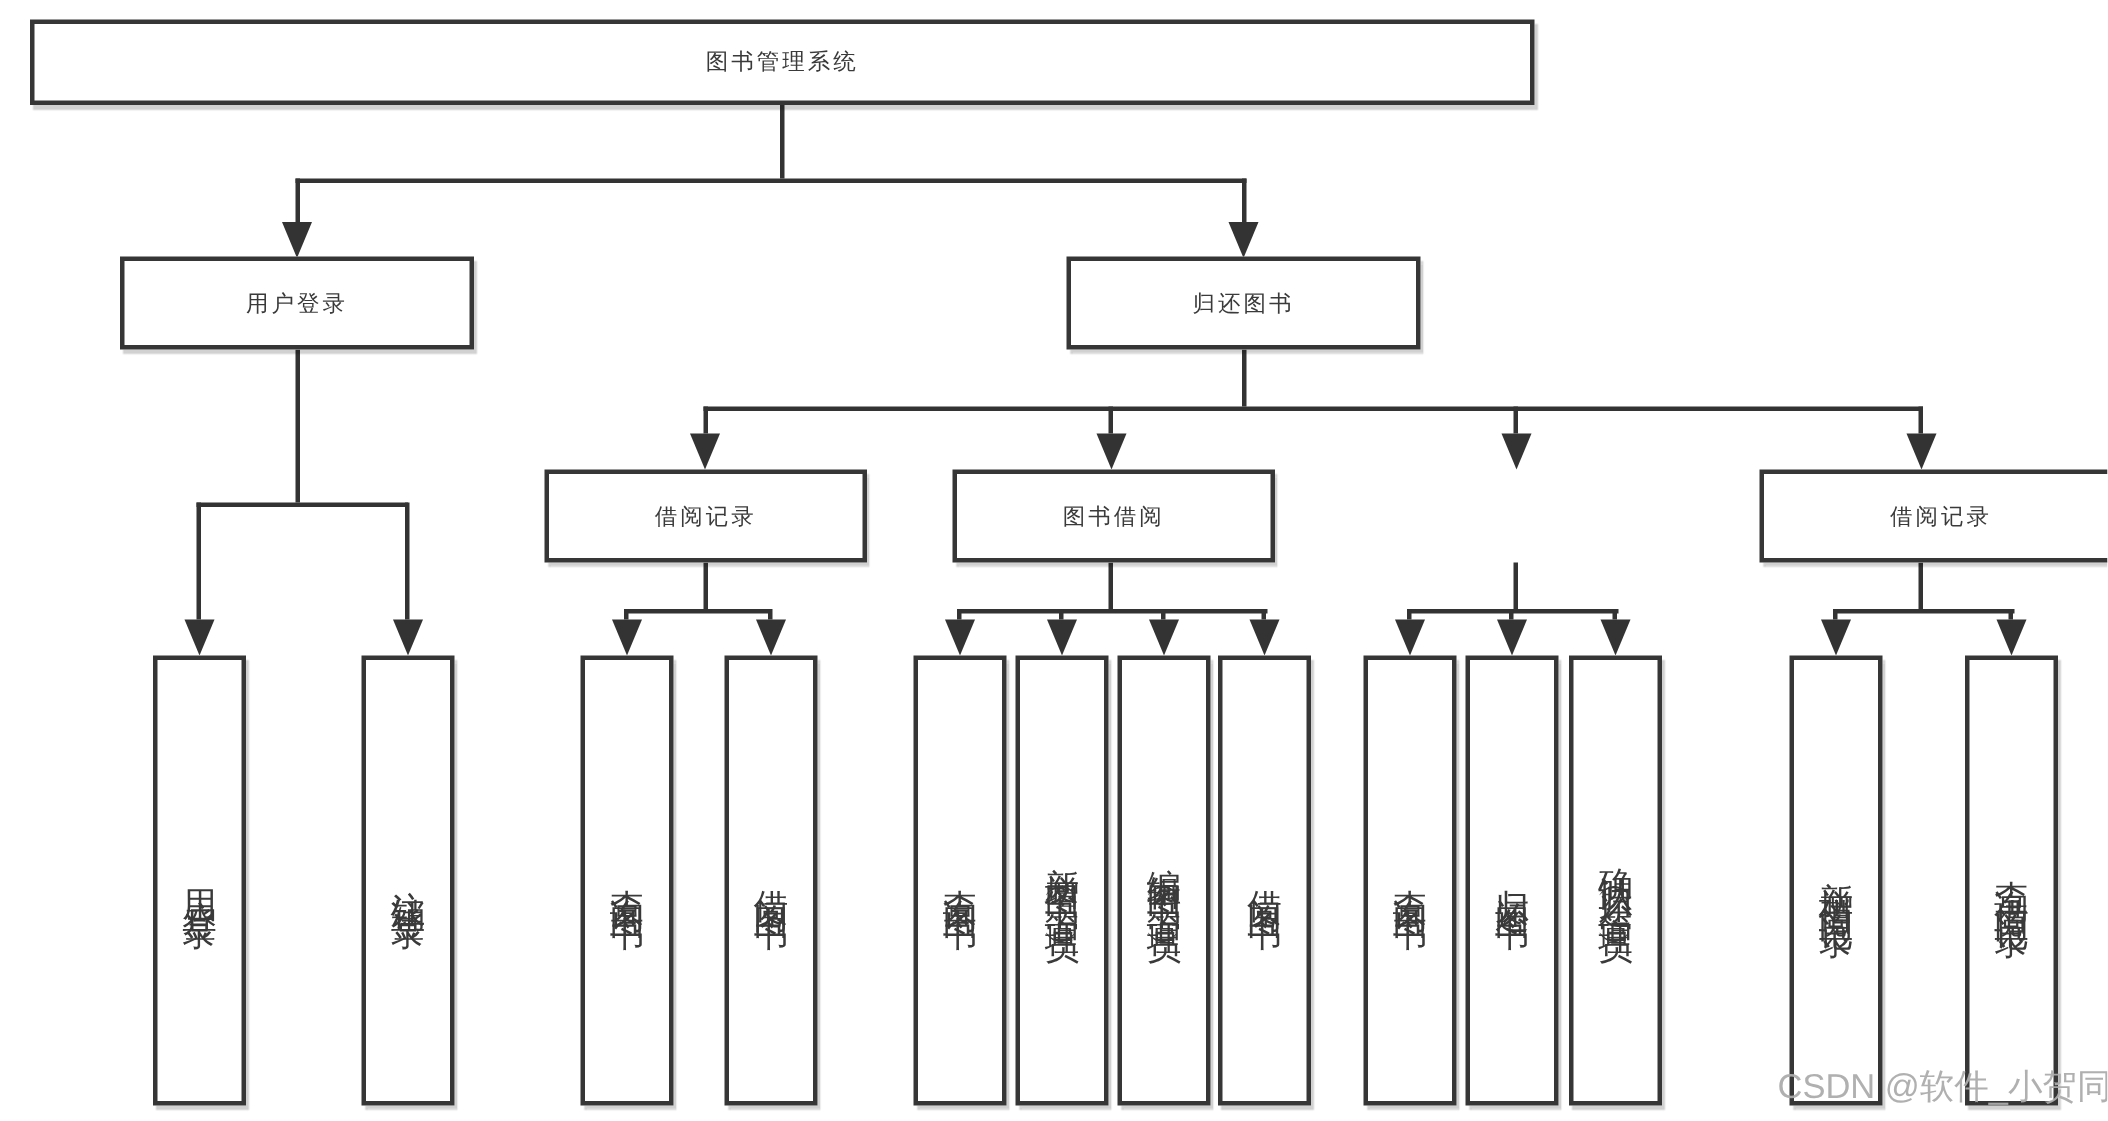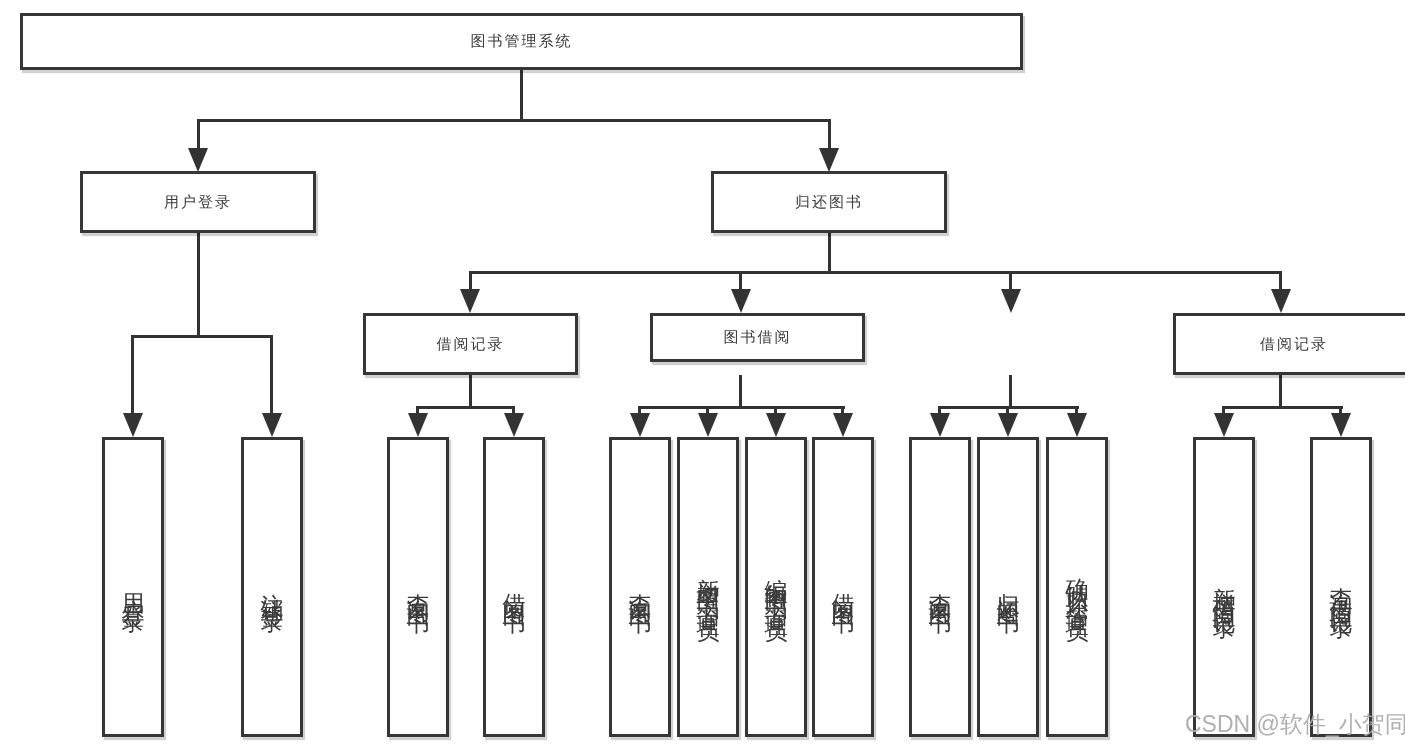--- a/index.html
+++ b/index.html
@@ -117,21 +117,21 @@
   <div class="box hbox" style="left:80px;top:171px;width:236px;height:62px">
     <span>用户登录</span>
   </div>
   <div class="box hbox" style="left:711px;top:171px;width:236px;height:62px">
     <span>归还图书</span>
   </div>
 
   <div class="box hbox" style="left:363px;top:313px;width:215px;height:62px">
     <span>借阅记录</span>
   </div>
-  <div class="box hbox" style="left:650px;top:313px;width:215px;height:49px">
+  <div class="box hbox" style="left:635px;top:313px;width:215px;height:62px">
     <span>图书借阅</span>
   </div>
   <div class="box hbox" style="left:1173px;top:313px;width:242px;height:62px">
     <span>借阅记录</span>
   </div>
 
   <div class="box vbox" style="left:102px;top:437px;width:62px;height:300px">
     <span class="vtext">用户登录</span>
   </div>
   <div class="box vbox" style="left:241px;top:437px;width:62px;height:300px">

